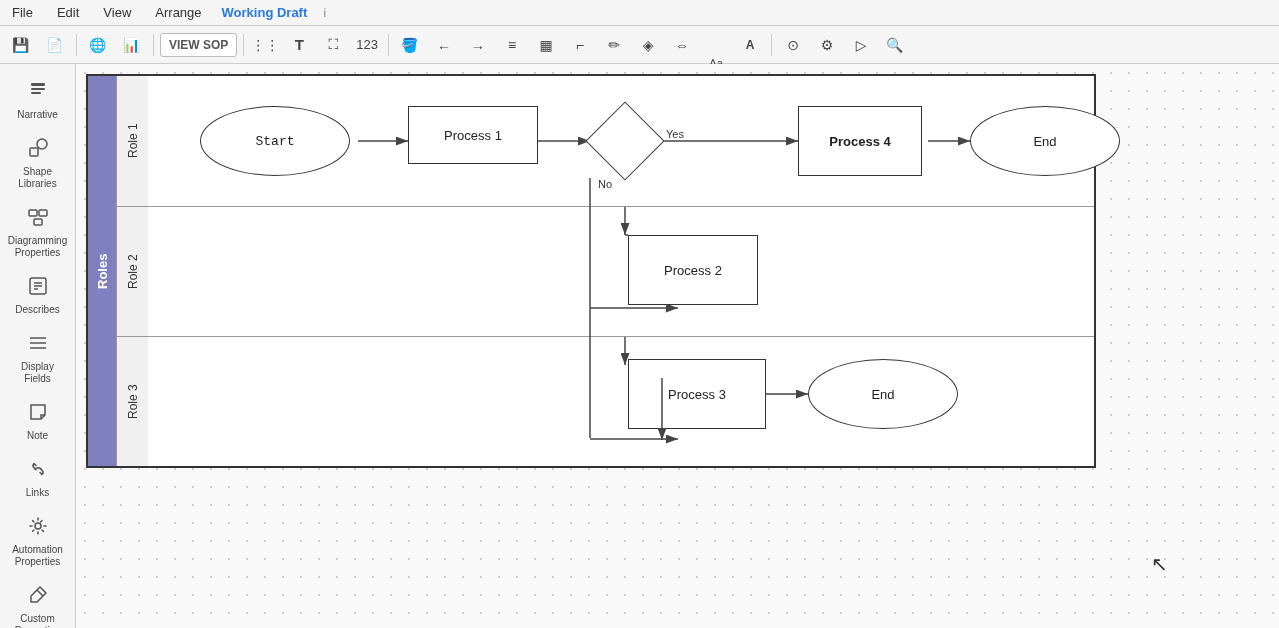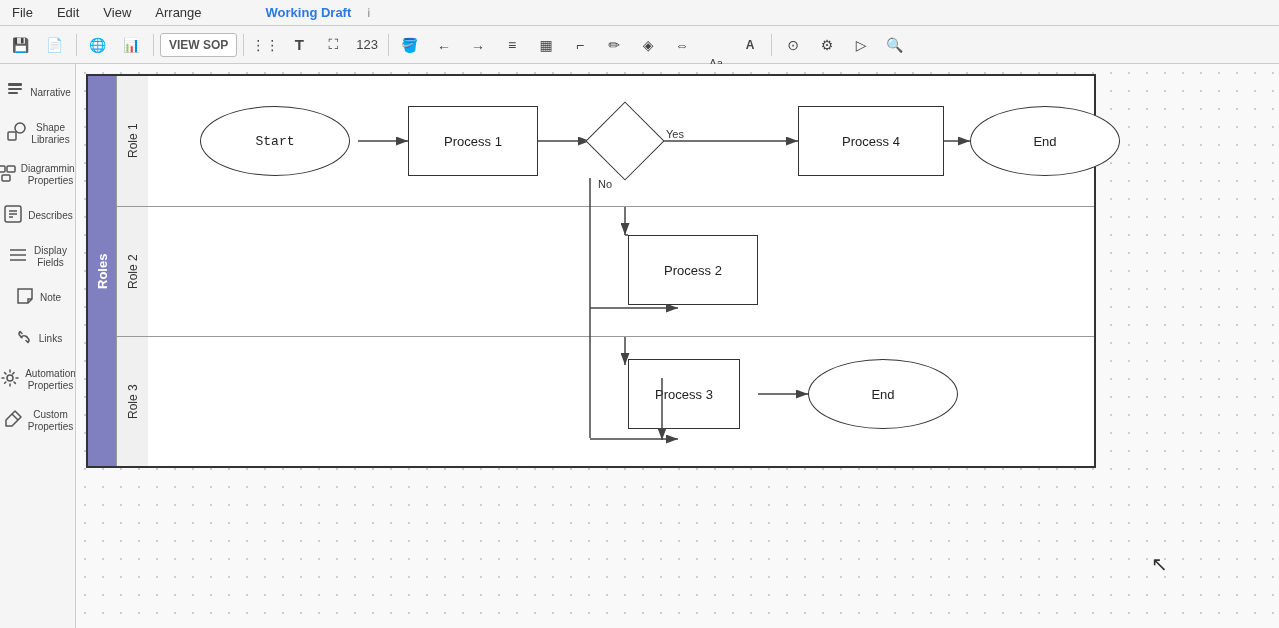--- a/index.html
+++ b/index.html
@@ -4,21 +4,21 @@
   <style>
     * { box-sizing: border-box; margin: 0; padding: 0; }
     body { font-family: Arial, sans-serif; background: #f0f0f0; width: 1279px; height: 628px; overflow: hidden; display: flex; flex-direction: column; }
 
     
     .menu-bar {
       display: flex; align-items: center; background: #f5f5f5; border-bottom: 1px solid #ccc;
       padding: 11px 8px; gap: 16px; height: 26px; flex-shrink: 0;
     }
     .menu-item { font-size: 13px; color: #333; cursor: pointer; padding: 2px 4px; }
-    .working-draft { color: #2a7ae2; font-weight: bold; font-size: 13px; margin-left: 44px; }
+    .working-draft { color: #2a7ae2; font-weight: bold; font-size: 13px; }
     .info-icon { color: #888; font-size: 12px; }
 
     
     .toolbar {
       display: flex; align-items: center; background: #f5f5f5; border-bottom: 1px solid #ccc;
       padding: 2px 6px; gap: 4px; height: 38px; flex-shrink: 0; flex-wrap: nowrap;
     }
     .toolbar-btn {
       display: flex; align-items: center; justify-content: center;
       width: 30px; height: 28px; border: 1px solid transparent; border-radius: 3px;
@@ -34,21 +34,21 @@
     
     .main-area { display: flex; flex: 1; overflow: hidden; }
 
     
     .sidebar {
       width: 76px; background: #f5f5f5; border-right: 1px solid #ccc;
       display: flex; flex-direction: column; align-items: center;
       padding: 8px 0; gap: 0; overflow-y: auto; flex-shrink: 0;
     }
     .sidebar-item {
-      display: flex; flex-direction: row; align-items: center; justify-content: center;
+      display: flex; flex-direction: column; align-items: center; justify-content: center;
       width: 70px; padding: 8px 4px; cursor: pointer; border-radius: 4px;
       text-align: center; gap: 4px;
     }
     .sidebar-icon { font-size: 20px; color: #555; line-height: 1; }
     .sidebar-label { font-size: 10px; color: #444; line-height: 1.2; text-align: center; }
 
     
     .canvas-area {
       flex: 1; background-image: radial-gradient(circle, #ccc 1px, transparent 1px);
       background-size: 18px 18px; background-color: #f9f9f9;
@@ -281,33 +281,33 @@
 
                   <line x1="510" y1="65" x2="650" y2="65" stroke="#444" stroke-width="1.5" marker-end="url(#ah)"></line>
 
                   <line x1="780" y1="65" x2="822" y2="65" stroke="#444" stroke-width="1.5" marker-end="url(#ah)"></line>
                 </svg>
 
                 <div class="shape shape-ellipse" style="left:52px; top:30px; width:150px; height:70px;font-family:Liberation Mono, monospace;">
                   <span>Start</span>
                 </div>
 
-                <div class="shape shape-rect" style="left:260px; top:30px; width:130px; height:70px;">
+                <div class="shape shape-rect" style="left:260px; top:30px; width:130px; height:58px;">
                   <span>Process 1</span>
                 </div>
 
                 <div class="shape shape-diamond" style="left:442px; top:30px; width:70px; height:70px; display:flex; align-items:center; justify-content:center;">
                   <div class="diamond-inner"></div>
                 </div>
 
                 <span class="yes-label" style="left:518px; top:52px;">Yes</span>
 
                 <span class="no-label" style="left:450px; top:102px;">No</span>
 
-                <div class="shape shape-rect" style="left:650px; top:30px; width:146px; height:70px;">
+                <div class="shape shape-rect" style="left:650px; top:30px; width:124px; height:70px;font-weight:bold;">
                   <span>Process 4</span>
                 </div>
 
                 <div class="shape shape-ellipse" style="left:822px; top:30px; width:150px; height:70px;">
                   <span>End</span>
                 </div>
               </div>
             </div>
 
             <div class="lane" style="height:130px;">
@@ -344,21 +344,21 @@
                       <polygon points="0 0, 8 3, 0 6" fill="#444"></polygon>
                     </marker>
                   </defs>
 
                   <line x1="477" y1="0" x2="477" y2="28" stroke="#444" stroke-width="1.5" marker-end="url(#ah3)"></line>
 
                   <line x1="610" y1="57" x2="660" y2="57" stroke="#444" stroke-width="1.5" marker-end="url(#ah3)"></line>
 
                 </svg>
 
-                <div class="shape shape-rect" style="left:480px; top:22px; width:112px; height:70px;">
+                <div class="shape shape-rect" style="left:480px; top:22px; width:138px; height:70px;">
                   <span>Process 3</span>
                 </div>
 
                 <div class="shape shape-ellipse" style="left:660px; top:22px; width:150px; height:70px;">
                   <span>End</span>
                 </div>
               </div>
             </div>
 
           </div>

